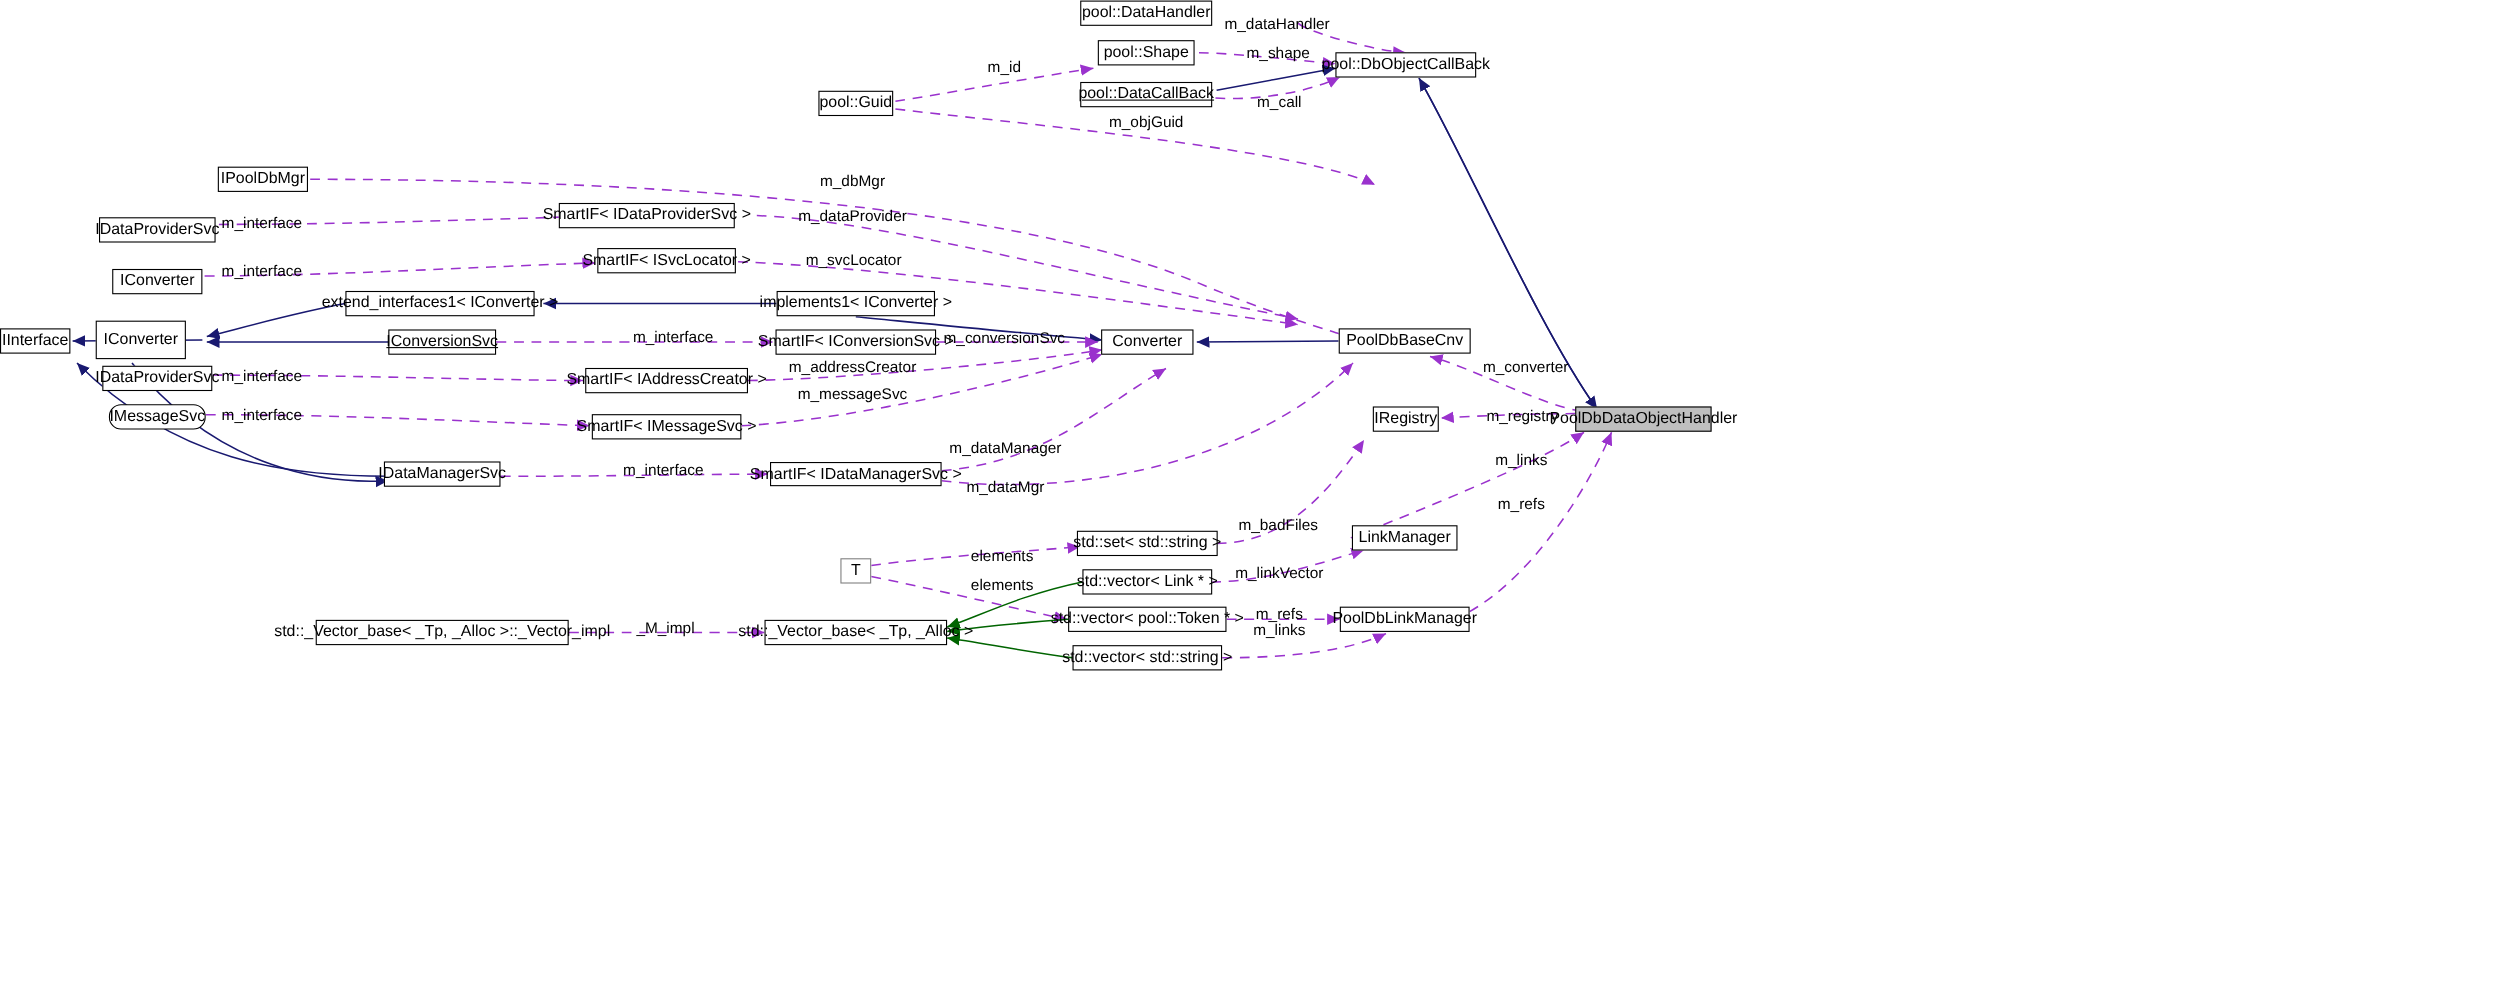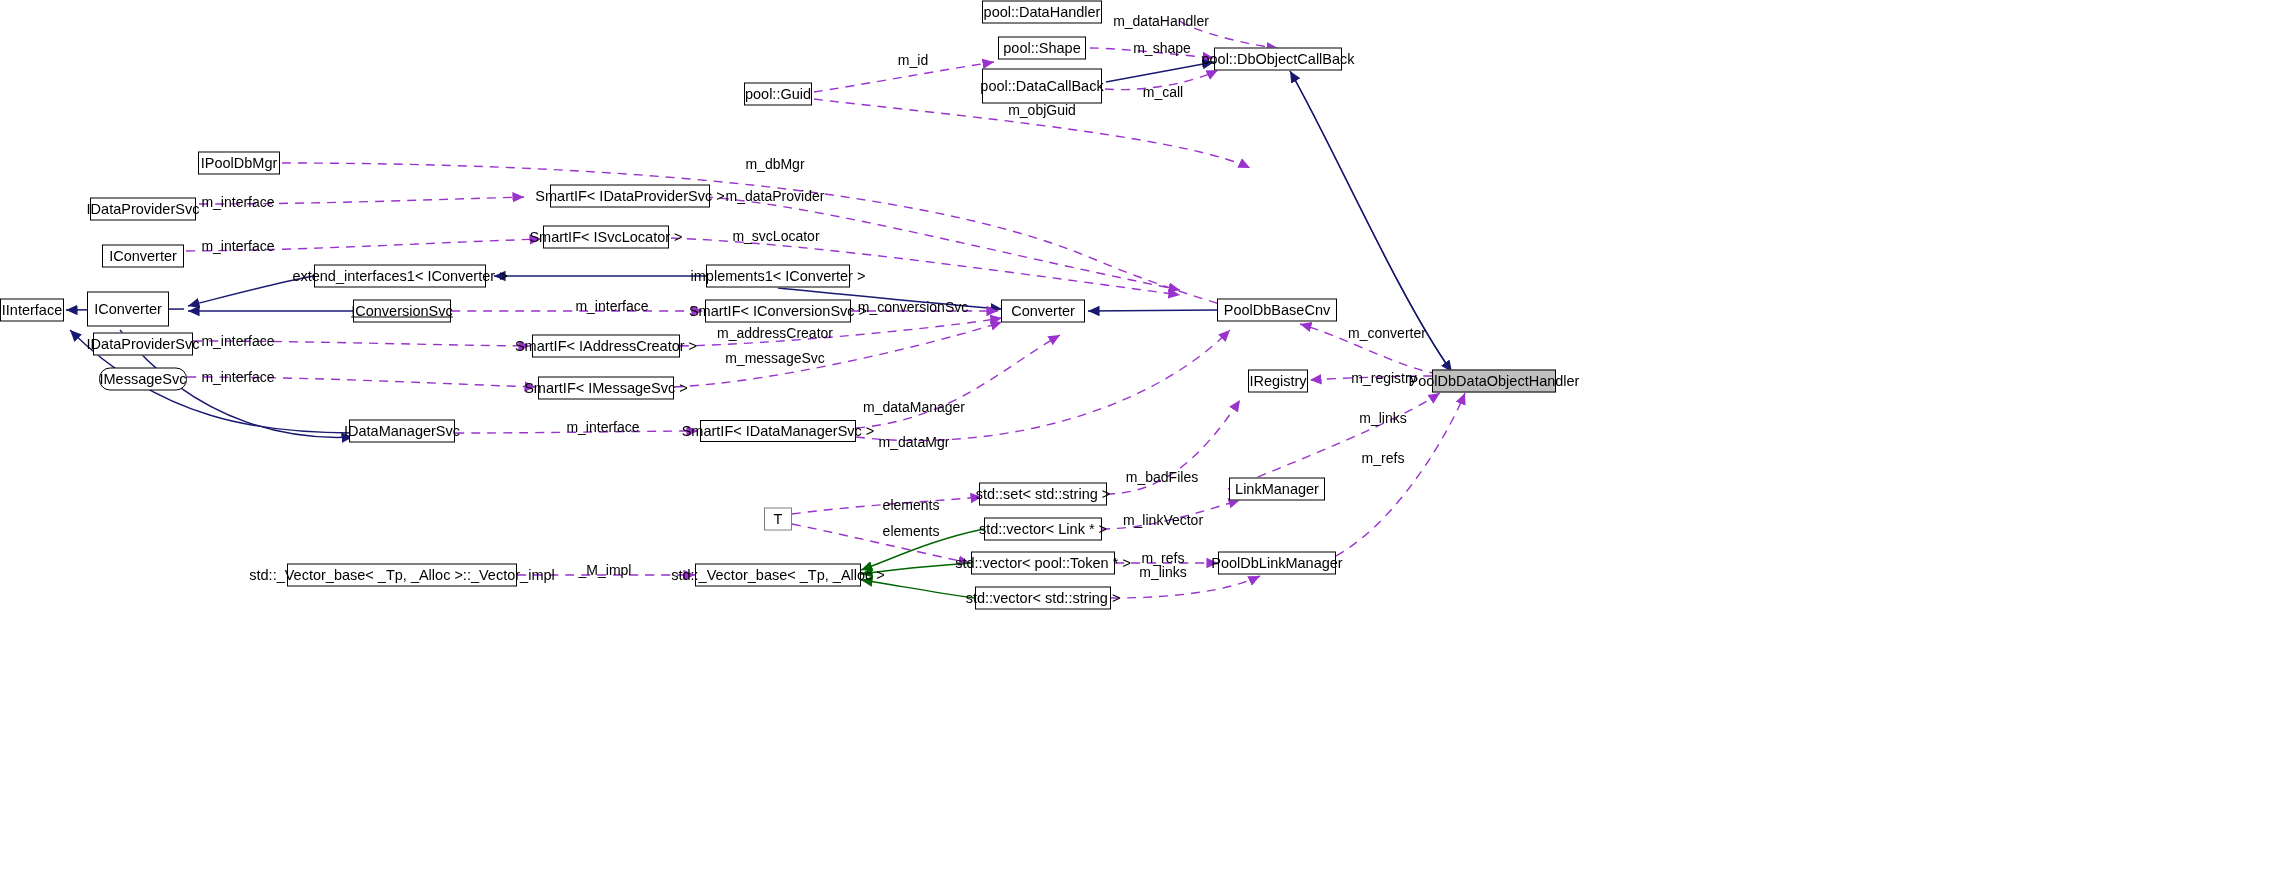--- a/index.html
+++ b/index.html
@@ -123,33 +123,33 @@
   <div id="node-group">
       <div class="node" style="left: 1042px; top: 12px; width: 120px; height: 23px;">
         <span>pool::DataHandler</span>
       </div>
       <div class="node" style="left: 1042px; top: 48px; width: 88px; height: 23px;">
         <span>pool::Shape</span>
       </div>
       <div class="node" style="left: 1278px; top: 59px; width: 128px; height: 23px;">
         <span>pool::DbObjectCallBack</span>
       </div>
-      <div class="node" style="left: 1042px; top: 86px; width: 120px; height: 35px;">
+      <div class="node" style="left: 1042px; top: 86px; width: 120px; height: 23px; text-decoration: underline;">
         <span>pool::DataCallBack</span>
       </div>
       <div class="node" style="left: 778px; top: 94px; width: 68px; height: 23px;">
         <span>pool::Guid</span>
       </div>
       <div class="node" style="left: 239px; top: 163px; width: 82px; height: 23px;">
         <span>IPoolDbMgr</span>
       </div>
       <div class="node" style="left: 143px; top: 209px; width: 106px; height: 23px;">
         <span>IDataProviderSvc</span>
       </div>
-      <div class="node" style="left: 630px; top: 196px; width: 160px; height: 23px;">
+      <div class="node" style="left: 588px; top: 196px; width: 160px; height: 23px;">
         <span>SmartIF&lt; IDataProviderSvc &gt;</span>
       </div>
       <div class="node" style="left: 143px; top: 256px; width: 82px; height: 23px;">
         <span>IConverter</span>
       </div>
       <div class="node" style="left: 606px; top: 237px; width: 126px; height: 23px;">
         <span>SmartIF&lt; ISvcLocator &gt;</span>
       </div>
       <div class="node" style="left: 400px; top: 276px; width: 172px; height: 23px;">
         <span>extend_interfaces1&lt; IConverter &gt;</span>

